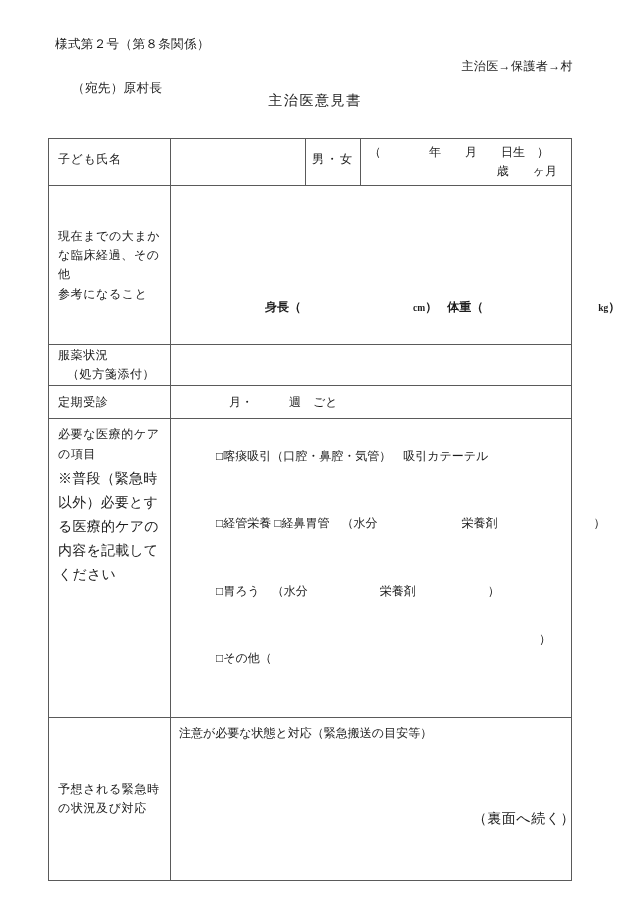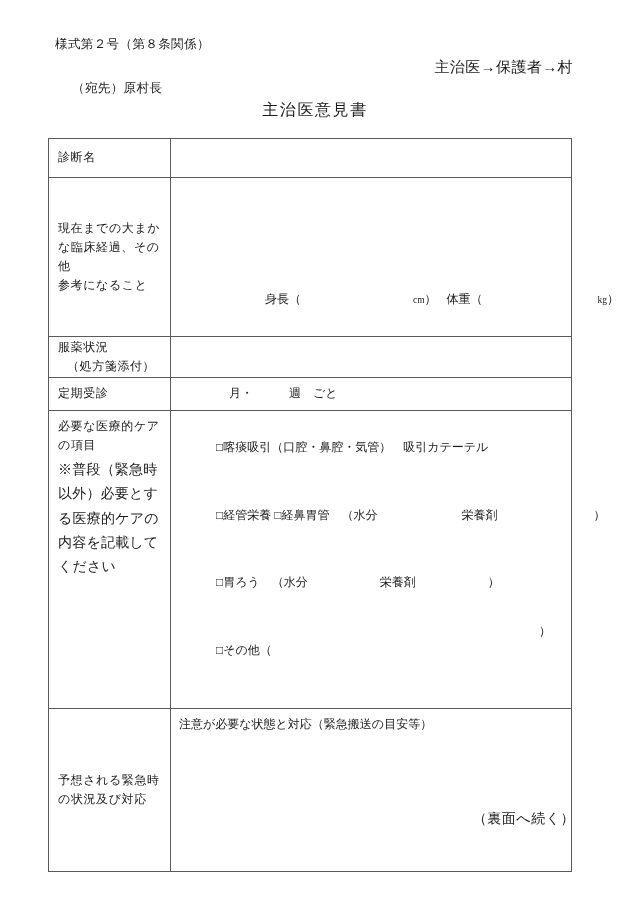--- a/index.html
+++ b/index.html
@@ -30,39 +30,39 @@
     left: 55px;
     top: 36px;
     font-size: 12.5px;
     letter-spacing: 0.4px;
     white-space: nowrap;
   }
   .hdr-route {
     position: absolute;
     right: 57px;
     top: 58px;
-    font-size: 15px;
+    font-size: 12px;
     letter-spacing: 0.4px;
     white-space: nowrap;
   }
   .hdr-addressee {
     position: absolute;
     left: 72px;
     top: 80px;
     font-size: 12.5px;
     letter-spacing: 0.4px;
     white-space: nowrap;
   }
   .hdr-title {
     position: absolute;
     left: 0;
-    top: 100px;
+    top: 92px;
     width: 630px;
     text-align: center;
-    font-size: 16px;
+    font-size: 14px;
     letter-spacing: 1.6px;
   }
 
   
   .form-table {
     position: absolute;
     left: 48px;
     top: 138px;
     width: 523px;
     border-collapse: collapse;
@@ -121,20 +121,21 @@
   .clin-body {
     position: relative;
     height: 158px;
   }
   .clin-measure {
     position: absolute;
     left: 58px;
     right: 10px;
     bottom: 8px;
     white-space: pre;
+    font-weight: bold;
   }
   .unit {
     font-size: 9.5px;
     vertical-align: baseline;
   }
 
   .visit-line {
     padding: 7px 0 7px 58px;
     white-space: pre;
   }
@@ -183,30 +184,37 @@
 
   <table class="form-table">
     <colgroup>
       <col class="col-label">
       <col class="col-mid">
       <col class="col-sex">
       <col class="col-birth">
     </colgroup>
 
     <tbody>
-
-
-    <tr>
-      <td style="height:38px">
-        <div class="lbl vcenter" style="height:38px">診断名</div>
-      </td>
-      <td colspan="3">
+        <tr>
+      <td style="height:42px">
+        <div class="lbl vcenter" style="height:42px">子ども氏名</div>
+      </td>
+      <td>
         <div class="cell-pad"></div>
       </td>
-    </tr>
+      <td>
+        <div class="sex-cell vcenter" style="height:42px">男・女</div>
+      </td>
+      <td>
+        <div class="birth-line1">（　　　　年　　月　　日生　）</div>
+        <div class="birth-line2">歳　　ヶ月</div>
+      </td>
+    </tr>
+
+
 
     <tr>
       <td>
         <div class="lbl vcenter" style="height:158px">
           <div>現在までの大まか</div>
           <div>な臨床経過、その他</div>
           <div>参考になること</div>
         </div>
       </td>
       <td colspan="3">

